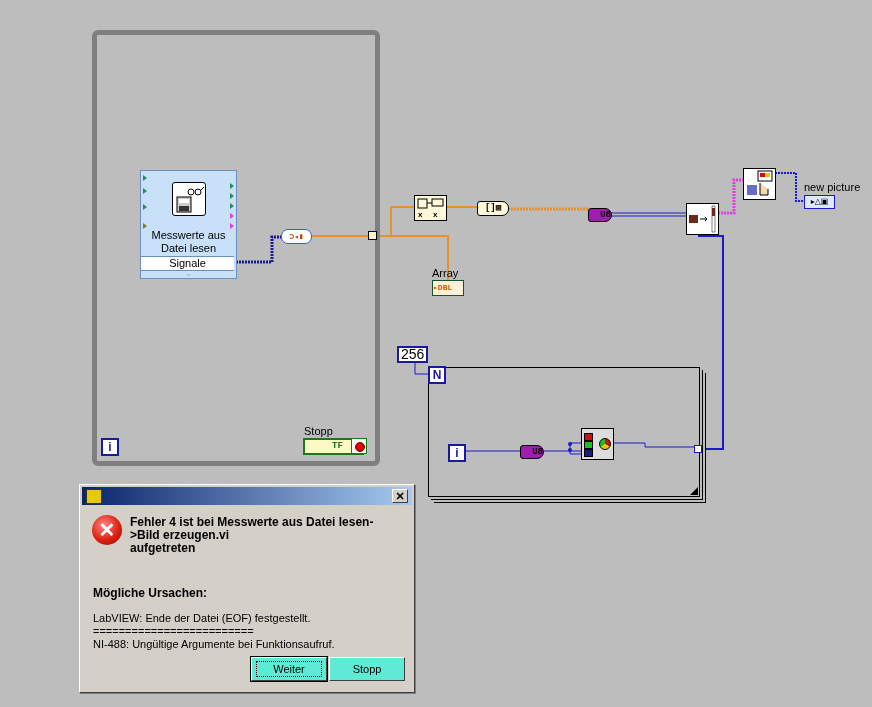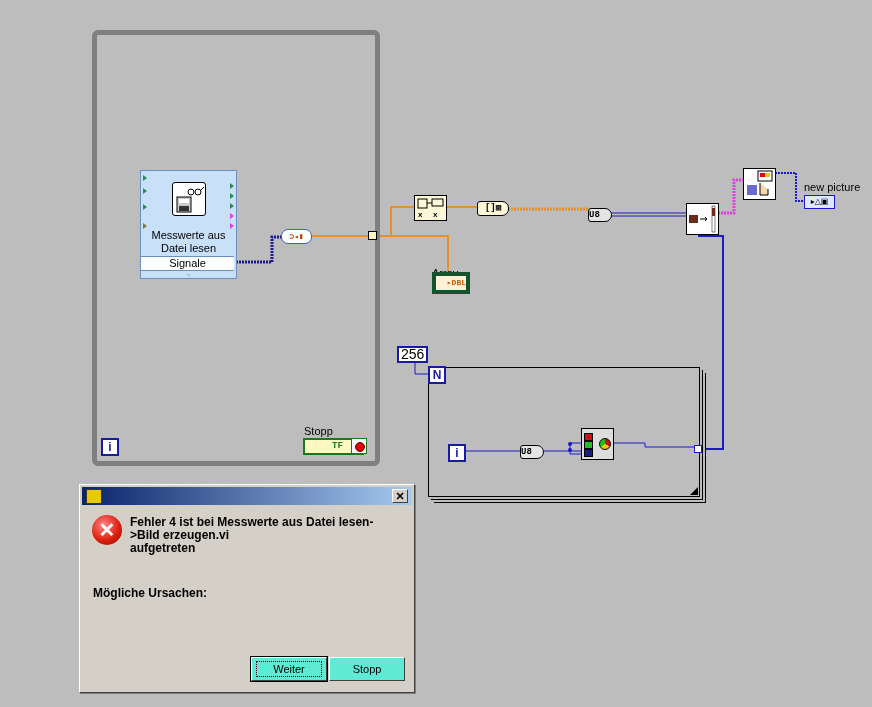--- a/index.html
+++ b/index.html
@@ -8,21 +8,21 @@
   svg.wires { position:absolute; left:0; top:0; }
   .loop { position:absolute; left:92px; top:30px; width:278px; height:426px; border:5px solid #7f7f7f; border-radius:6px; }
   .iter { position:absolute; width:14px; height:14px; border:2px solid #1a1aa0; background:#fff; color:#1a1aa0; font:bold 12px "Liberation Sans", sans-serif; text-align:center; line-height:14px; }
   .subvi { position:absolute; left:140px; top:170px; width:95px; height:107px; background:#c8e0f8; border:1px solid #6a8fc0; }
   .subvi .icon { position:absolute; left:31px; top:11px; width:32px; height:32px; background:#fff; border:1px solid #000; border-radius:3px; }
   .subvi .title { position:absolute; left:0; top:58px; width:95px; text-align:center; font-size:11px; line-height:13px; color:#000; }
   .subvi .signal { position:absolute; left:0; top:85px; width:93px; height:13px; background:#fff; border-top:1px solid #6a8fc0; border-bottom:1px solid #6a8fc0; font-size:11px; text-align:center; line-height:13px; }
   .subvi .expand { position:absolute; left:0; top:99px; width:95px; height:8px; font-size:8px; color:#9ab; text-align:center; line-height:8px; }
   .term { position:absolute; width:0; height:0; border-top:3px solid transparent; border-bottom:3px solid transparent; }
   .node { position:absolute; background:#fff; border:1px solid #000; }
-  .conv { position:absolute; height:12px; border:1px solid #000; border-radius:3px 7px 7px 3px; background:#e5e5e5; font:bold 9px "Liberation Mono", monospace; text-align:left; line-height:12px; }
+  .conv { position:absolute; height:12px; border:1px solid #000; border-radius:3px 7px 7px 3px; background:#a21caf; font:bold 9px "Liberation Mono", monospace; text-align:right; line-height:12px; }
   .label { position:absolute; font-size:11px; color:#000; }
   .const { position:absolute; border:2px solid #1a1aa0; background:#fff; color:#000; font-size:14px; padding:0 2px; line-height:13px; }
   .forloop { position:absolute; left:428px; top:367px; width:270px; height:128px; border:1px solid #000; box-shadow:2px 2px 0 #bdbdbd, 3px 3px 0 #000, 5px 5px 0 #bdbdbd, 6px 6px 0 #000; }
   .dialog { position:absolute; left:79px; top:484px; width:334px; height:207px; background:#d4d0c8; border:1px solid #fff; border-right-color:#404040; border-bottom-color:#404040; box-shadow:1px 1px 0 #808080; }
   .dlg-title { position:absolute; left:2px; top:2px; width:330px; height:18px; background:linear-gradient(90deg,#0a246a,#a6caf0); }
   .dlg-close { position:absolute; right:4px; top:2px; width:14px; height:12px; background:#d4d0c8; border:1px solid #fff; border-right-color:#404040; border-bottom-color:#404040; font:bold 11px "Liberation Sans", sans-serif; text-align:center; line-height:12px; cursor:pointer; }
   .dlg-appicon { position:absolute; left:4px; top:2px; width:14px; height:13px; background:#e8c800; border:1px solid #333; }
   .err-icon { position:absolute; left:12px; top:30px; width:30px; height:30px; border-radius:50%; background:radial-gradient(circle at 40% 35%, #f88 0%, #d21 55%, #900 100%); color:#fff; font:bold 20px "Liberation Sans", sans-serif; text-align:center; line-height:30px; }
   .err-msg { position:absolute; left:50px; top:31px; width:270px; font:bold 12px "Liberation Sans", sans-serif; line-height:13px; white-space:pre-line; }
   .causes-head { position:absolute; left:13px; top:101px; font:bold 12px "Liberation Sans", sans-serif; }
@@ -104,21 +104,21 @@
       <text x="3" y="21" font-size="8" font-weight="bold" font-family="Liberation Sans, sans-serif">x</text>
       <text x="18" y="21" font-size="8" font-weight="bold" font-family="Liberation Sans, sans-serif">x</text>
     </svg>
 </div>
 
 <div class="abs" style="left:477px;top:201px;width:30px;height:13px;border:1px solid #000;border-radius:3px 7px 7px 3px;background:#fff8d8;font:bold 9px 'Liberation Mono',monospace;line-height:13px;text-align:center;">[]▩</div>
 
 <div class="conv" style="left:588px;top:208px;width:22px;">U8</div>
 
 <div class="label" style="left:432px;top:267px;">Array</div>
-<div class="abs" style="left:432px;top:272px;width:30px;height:14px;border:4px solid #14532d;background:#fff0d8;font:bold 8px 'Liberation Mono',monospace;line-height:14px;text-align:right;color:#c06000;">▸<span>DBL</span></div>
+<div class="abs" style="left:432px;top:280px;width:30px;height:14px;border:1px solid #14532d;background:#fff0d8;font:bold 8px 'Liberation Mono',monospace;line-height:14px;text-align:left;color:#c06000;">▸<span>DBL</span></div>
 
 <div class="node" style="left:686px;top:203px;width:31px;height:30px;">
   <svg width="31" height="30">
       <rect x="2" y="11" width="9" height="8" fill="#6a2a1a"></rect>
       <path d="M13 15 H20 M18 13 L20 15 L18 17" stroke="#000" fill="none"></path>
       <rect x="25" y="2" width="3" height="26" fill="#fff" stroke="#000" stroke-width="0.5"></rect>
       <rect x="25" y="4" width="3" height="8" fill="#6a2a1a"></rect>
     </svg>
 </div>
 
@@ -160,15 +160,18 @@
 <div class="dialog">
   <div class="dlg-title">
     <div class="dlg-appicon"></div>
     <div class="dlg-close">✕</div>
   </div>
   <div class="err-icon">✕</div>
   <div class="err-msg">Fehler 4 ist bei Messwerte aus Datei lesen-
 &gt;Bild erzeugen.vi
  aufgetreten</div>
   <div class="causes-head">Mögliche Ursachen:</div>
+  <div class="causes">LabVIEW:  Ende der Datei (EOF) festgestellt.
+=========================
+NI-488:  Ungültige Argumente bei Funktionsaufruf.</div>
   <div class="btn default" style="left:171px;width:74px;"><span>Weiter</span></div>
   <div class="btn" style="left:249px;width:74px;">Stopp</div>
 </div>
 
 </body></html>

